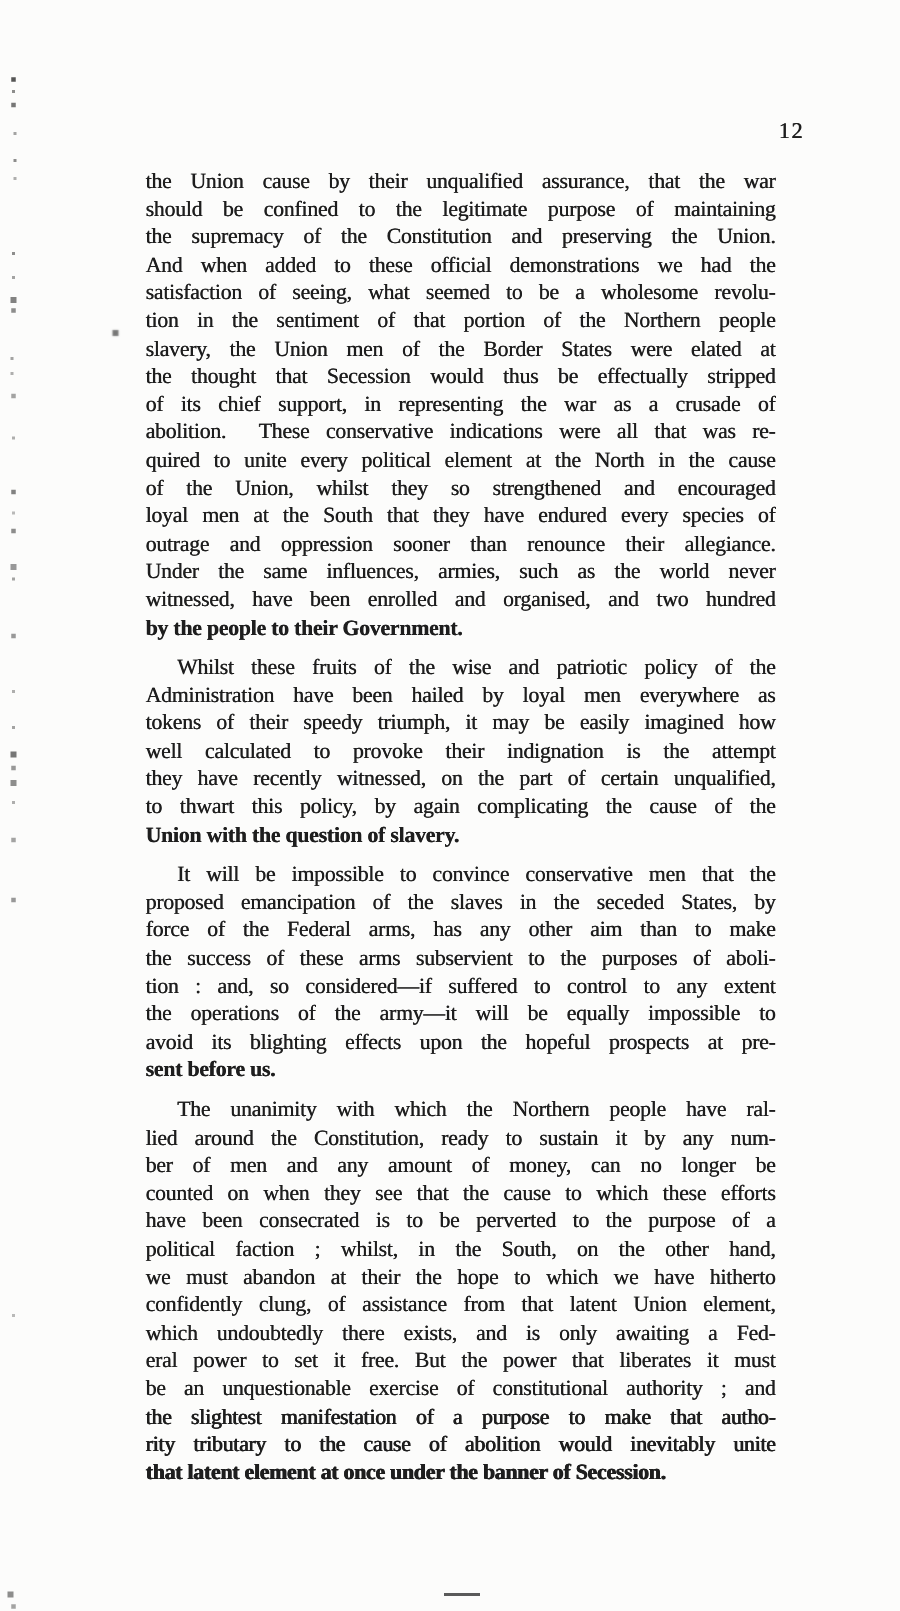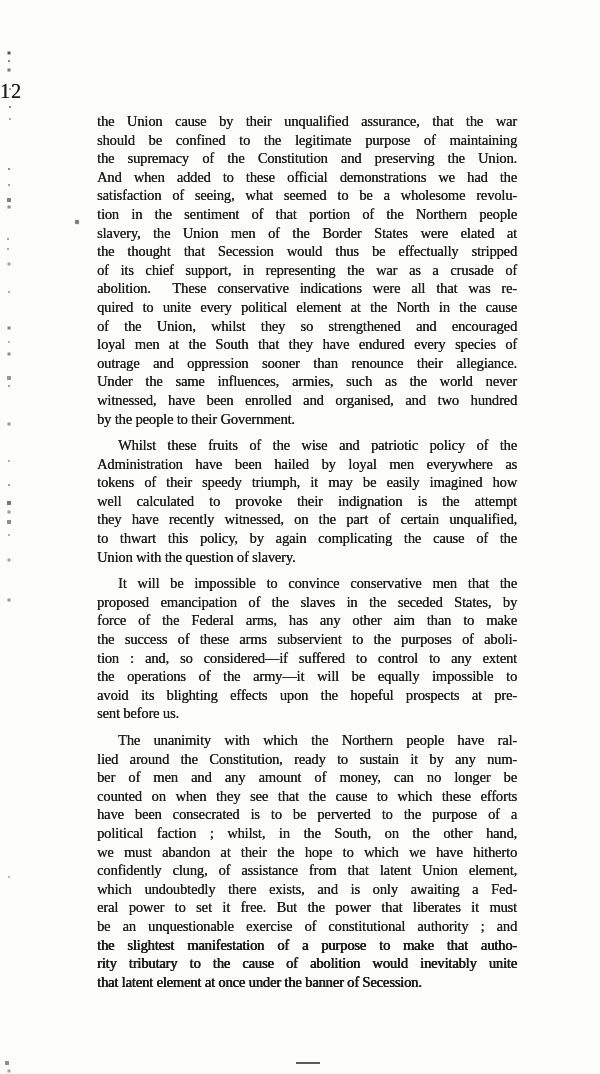--- a/index.html
+++ b/index.html
@@ -6,36 +6,36 @@
   body {
     width: 600px; height: 1074px;
     background: #fcfcfb;
     font-family: "Liberation Serif", "DejaVu Serif", serif;
     color: #1e1e1e;
     position: relative;
     overflow: hidden;
   }
   .page-number {
     position: absolute; top: 80px; left: 0; width: 536px;
-    text-align: left; font-size: 20px; letter-spacing: 1px;
+    text-align: right; font-size: 15px; letter-spacing: 1px;
     text-shadow: 0.3px 0 0 currentColor;
   }
   .text-block {
     position: absolute; left: 97px; top: 112px; width: 420px;
     font-size: 14.5px; letter-spacing: -0.15px;
   }
   .para { margin: 0 0 8px 0; }
   .ln {
     line-height: 18.6px;
     text-align: justify;
     text-align-last: justify;
     text-shadow: 0.25px 0 0 currentColor;
     white-space: normal;
   }
-  .ln.last { text-align-last: left; }
+  .ln.last { text-align-last: left; font-weight: bold; }
   .ln.ind { text-indent: 21px; }
   .ln.heavy { text-shadow: 0.5px 0 0 currentColor, 0 0.3px 0 currentColor; }
   .footer-rule {
     position: absolute; left: 296px; top: 1062px;
     width: 24px; height: 2px; background: #5a5a5a;
   }
   .specks {
     position: absolute; top: 0; left: 0; width: 2px; height: 2px;
     background: transparent;
     box-shadow:

